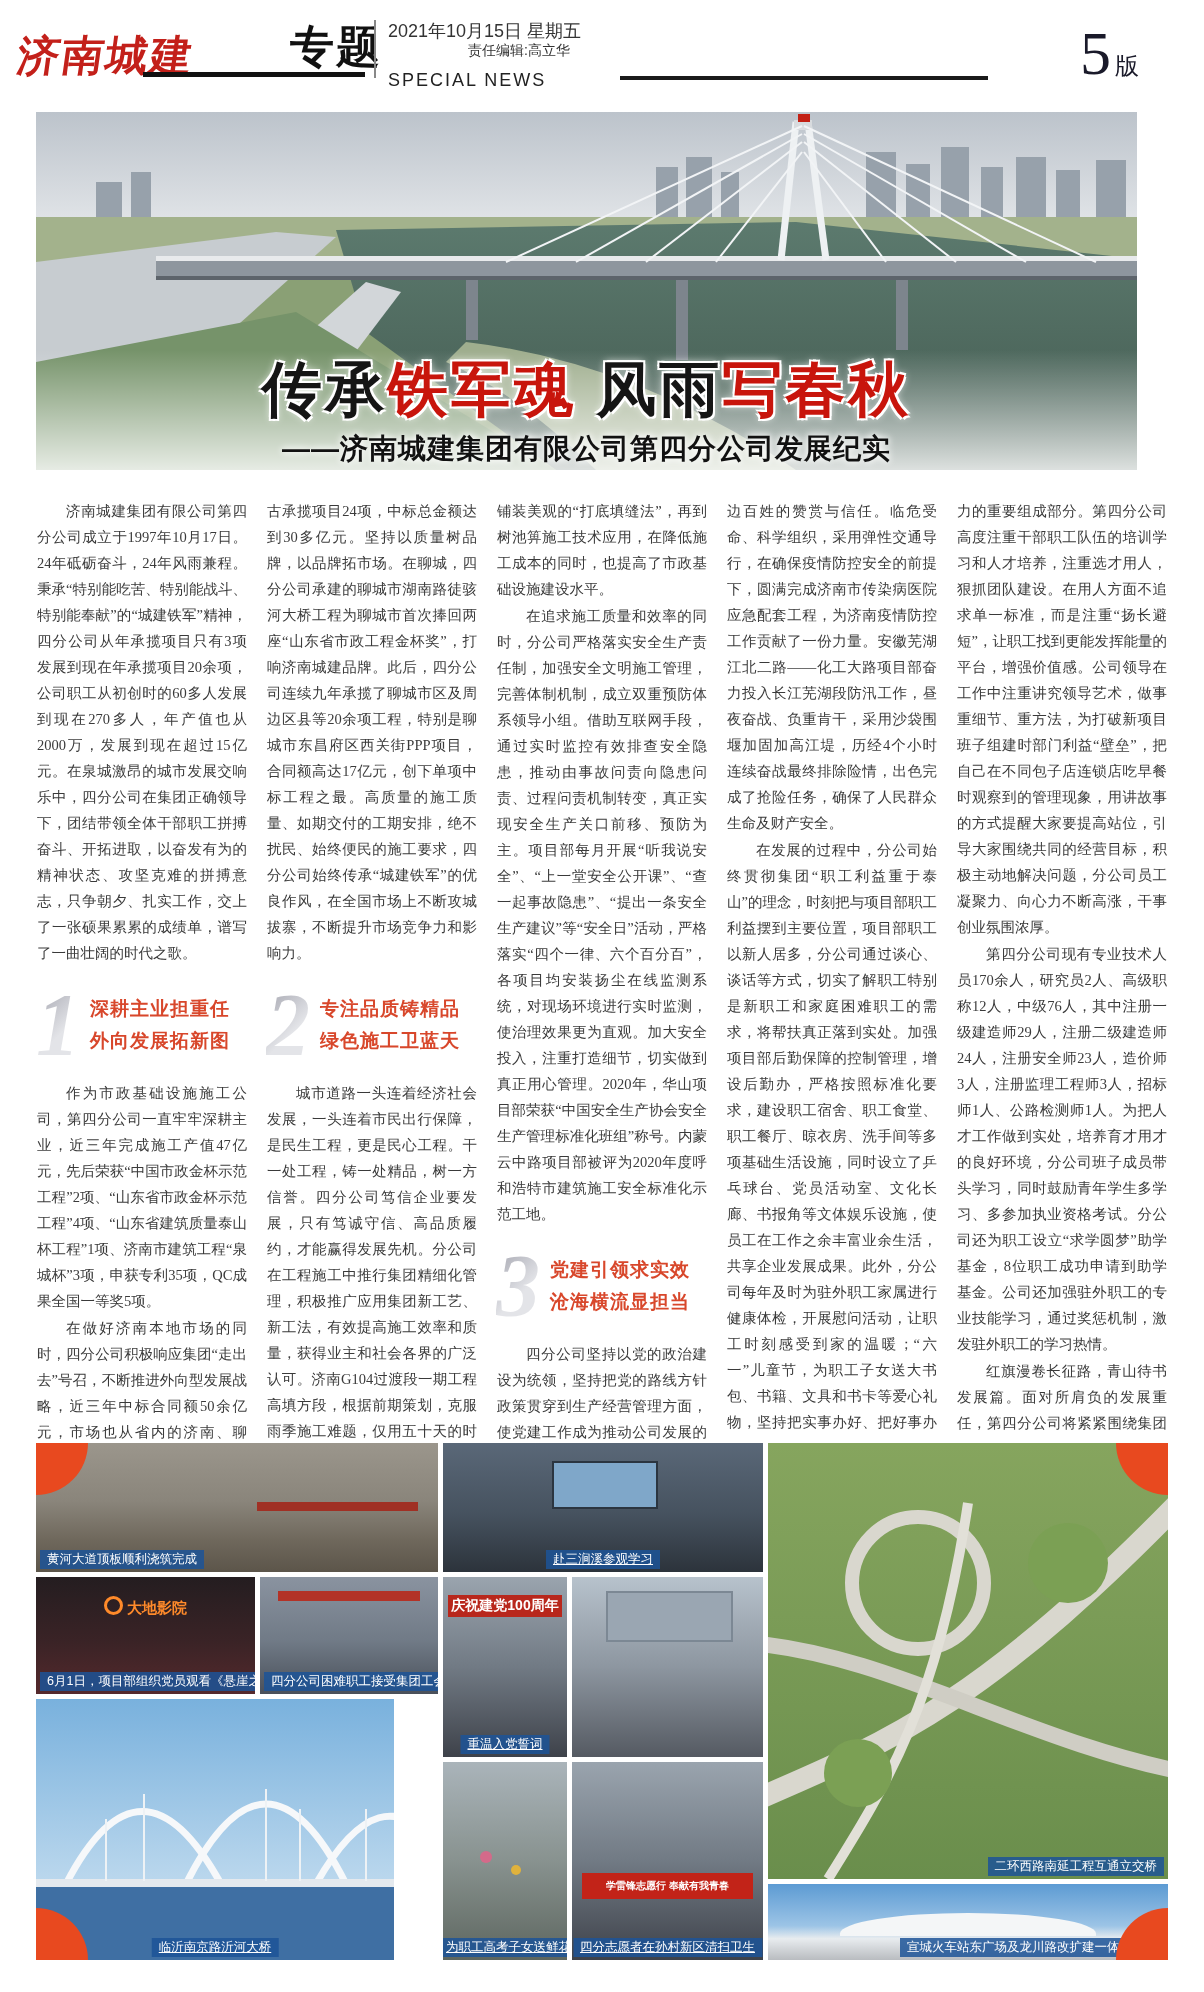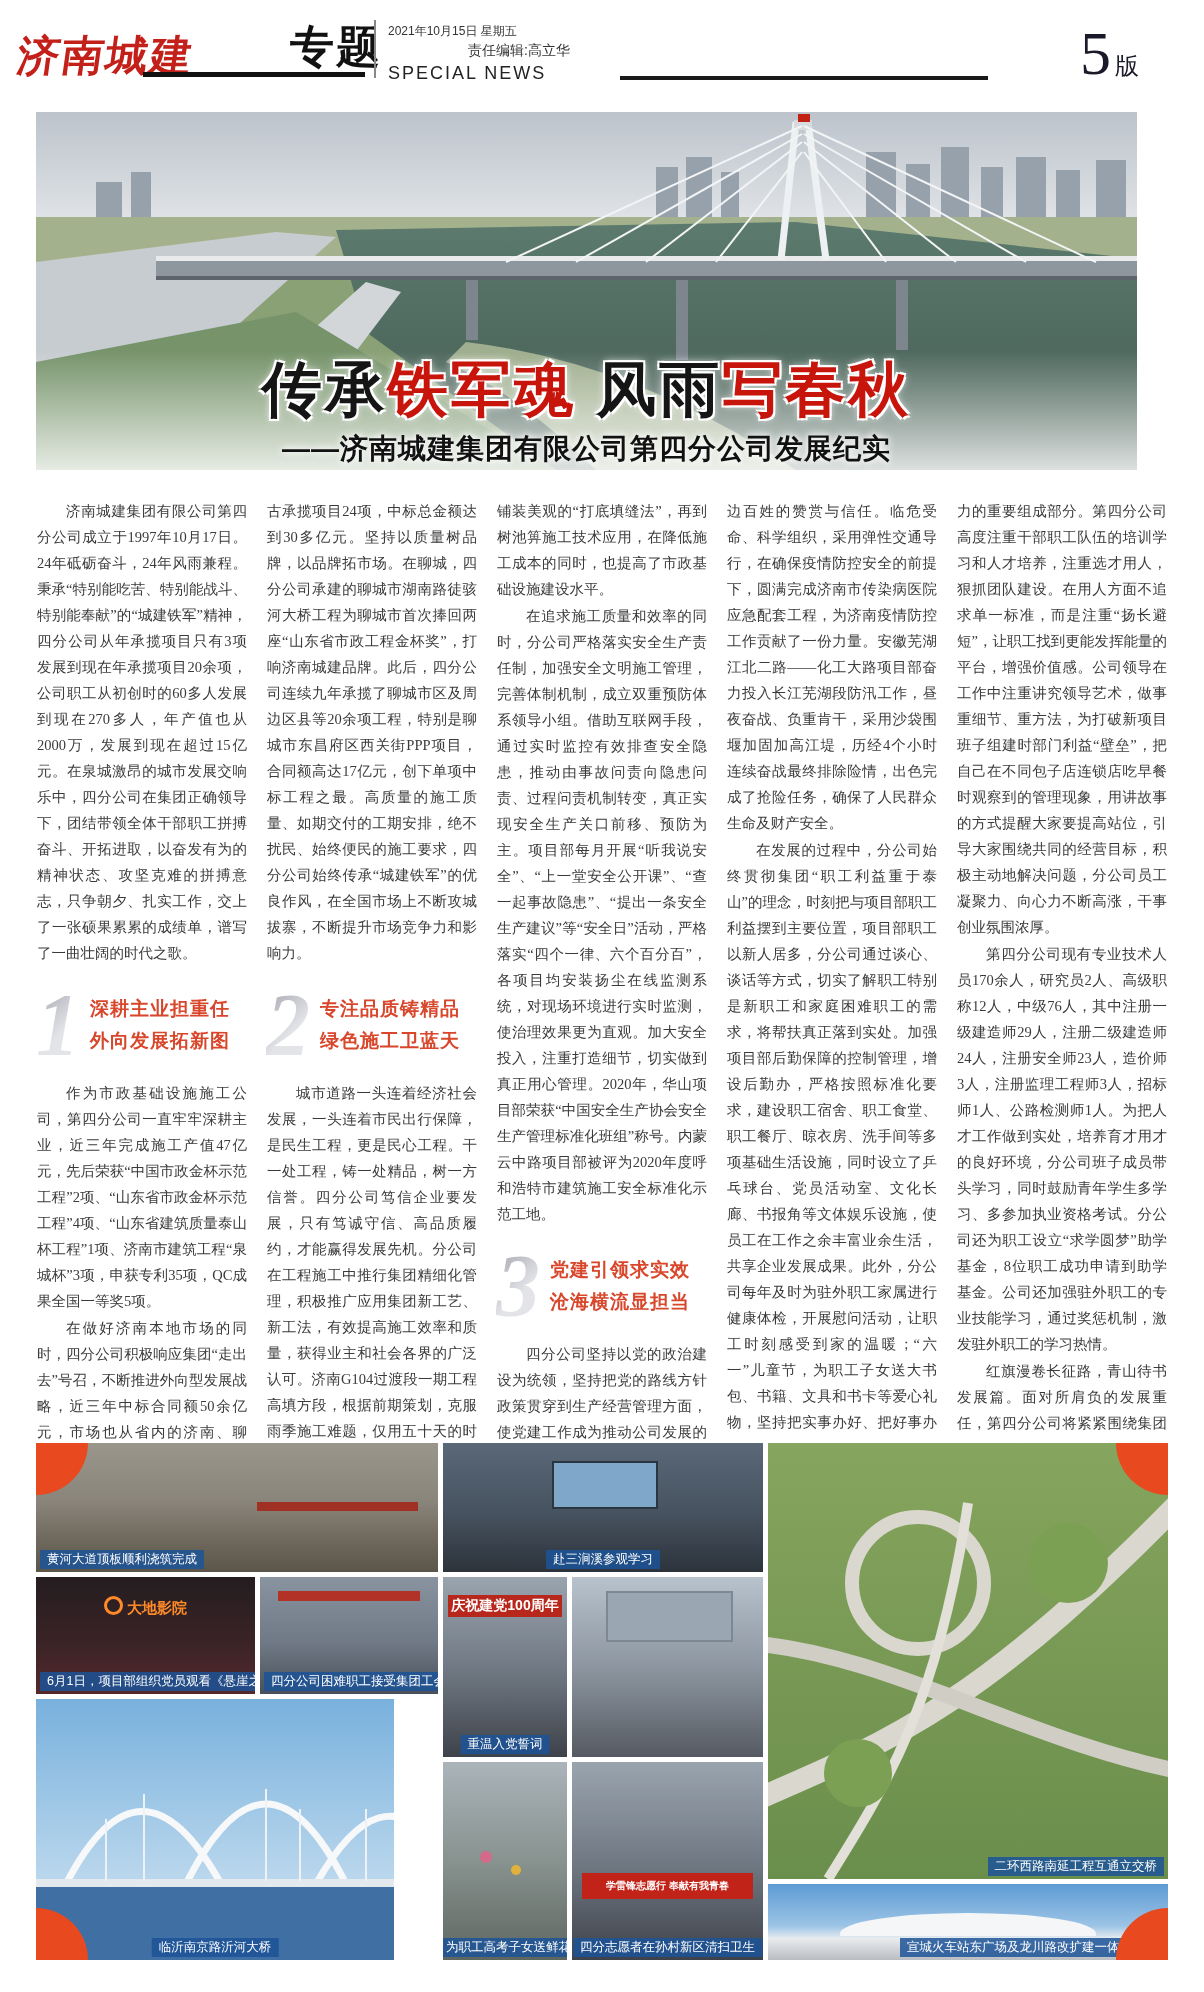--- a/index.html
+++ b/index.html
@@ -8,23 +8,23 @@
   
   .masthead{position:absolute;left:18px;top:28px;font-size:42px;font-weight:bold;
             color:#c3201a;transform:skewX(-8deg);letter-spacing:2px;
             font-family:"Liberation Serif",serif;}
   .section-label{position:absolute;left:290px;top:18px;font-size:44px;font-weight:bold;color:#111;
                  font-family:"Liberation Sans","DejaVu Sans",sans-serif;letter-spacing:2px;}
   .h-underline{position:absolute;left:143px;top:72px;width:222px;height:5px;background:#111;}
   .v-divider{position:absolute;left:374px;top:20px;width:2px;height:58px;background:#888;}
   .date-block{position:absolute;left:388px;top:22px;width:240px;color:#333;
               font-family:"Liberation Sans","DejaVu Sans",sans-serif;}
-  .date-line{font-size:12px;line-height:19px;}
+  .date-line{font-size:18px;line-height:19px;}
   .editor-line{font-size:14px;line-height:19px;text-align:right;padding-right:58px;}
-  .section-en{font-size:18px;letter-spacing:2px;margin-top:3px;color:#222;}
+  .section-en{font-size:18px;letter-spacing:2px;margin-top:10px;color:#222;}
   .right-rule{position:absolute;left:620px;top:76px;width:368px;height:4px;background:#1a1a1a;}
   .edition{position:absolute;left:1080px;top:18px;color:#1a1a2a;}
   .edition .num{font-size:62px;font-family:"Liberation Serif",serif;}
   .edition .suf{font-size:24px;}
   
   .hero{position:absolute;left:36px;top:112px;width:1101px;height:358px;overflow:hidden;}
   .hero svg{position:absolute;left:0;top:0;}
   .hero-fade{position:absolute;left:0;bottom:0;width:100%;height:120px;
              background:linear-gradient(to bottom,rgba(255,255,255,0),rgba(255,255,255,.82));}
   .headline{position:absolute;left:0;right:0;top:238px;text-align:center;
@@ -48,21 +48,21 @@
             color:#cdced4;font-family:"Liberation Serif",serif;
             background:linear-gradient(135deg,#b9bac2 20%,#e3e4e8 60%);
             -webkit-background-clip:text;background-clip:text;-webkit-text-fill-color:transparent;}
   .sec .lines{font-family:"Liberation Sans","DejaVu Sans",sans-serif;font-weight:bold;
               font-size:19px;line-height:32px;color:#d8472b;letter-spacing:1px;text-indent:0;}
   
   .tile{position:absolute;overflow:hidden;background:#777;}
   .cap{position:absolute;bottom:3px;font-size:12.5px;line-height:17px;color:#fff;
        font-family:"Liberation Sans","DejaVu Sans",sans-serif;
        background:rgba(28,84,152,.85);padding:1px 7px;white-space:nowrap;}
-  .cap.left{left:4px;} .cap.right{right:4px;} .cap.center{left:50%;transform:translateX(-50%);}
+  .cap.left{left:4px;} .cap.right{right:4px;} .cap.center{left:50%;transform:translateX(-50%);text-decoration:underline;}
   .banner{position:absolute;color:#fff;font-family:"Liberation Sans",sans-serif;
           font-weight:bold;text-align:center;}
   .t-mud{background:linear-gradient(to bottom,#9b968c 0%,#8a857b 45%,#6f685c 75%,#5c554a 100%);}
   .t-meet{background:linear-gradient(to bottom,#5a6878 0%,#46525f 55%,#2c333b 100%);}
   .t-cinema{background:linear-gradient(to bottom,#241d20 0%,#3a2326 55%,#55292c 100%);}
   .t-office{background:linear-gradient(to bottom,#8a93a0 0%,#707a86 55%,#4a505a 100%);}
   .t-crowd1{background:linear-gradient(to bottom,#9aa4ae 0%,#717a84 50%,#3e424a 100%);}
   .t-crowd2{background:linear-gradient(to bottom,#b7c2cc 0%,#8d96a0 50%,#555a62 100%);}
   .t-flower{background:linear-gradient(to bottom,#aab4ba 0%,#88928f 50%,#5d665f 100%);}
   .t-station{background:linear-gradient(to bottom,#5d9bd3 0%,#9cc4e6 55%,#e8ecef 72%,#b9bcc0 100%);}

